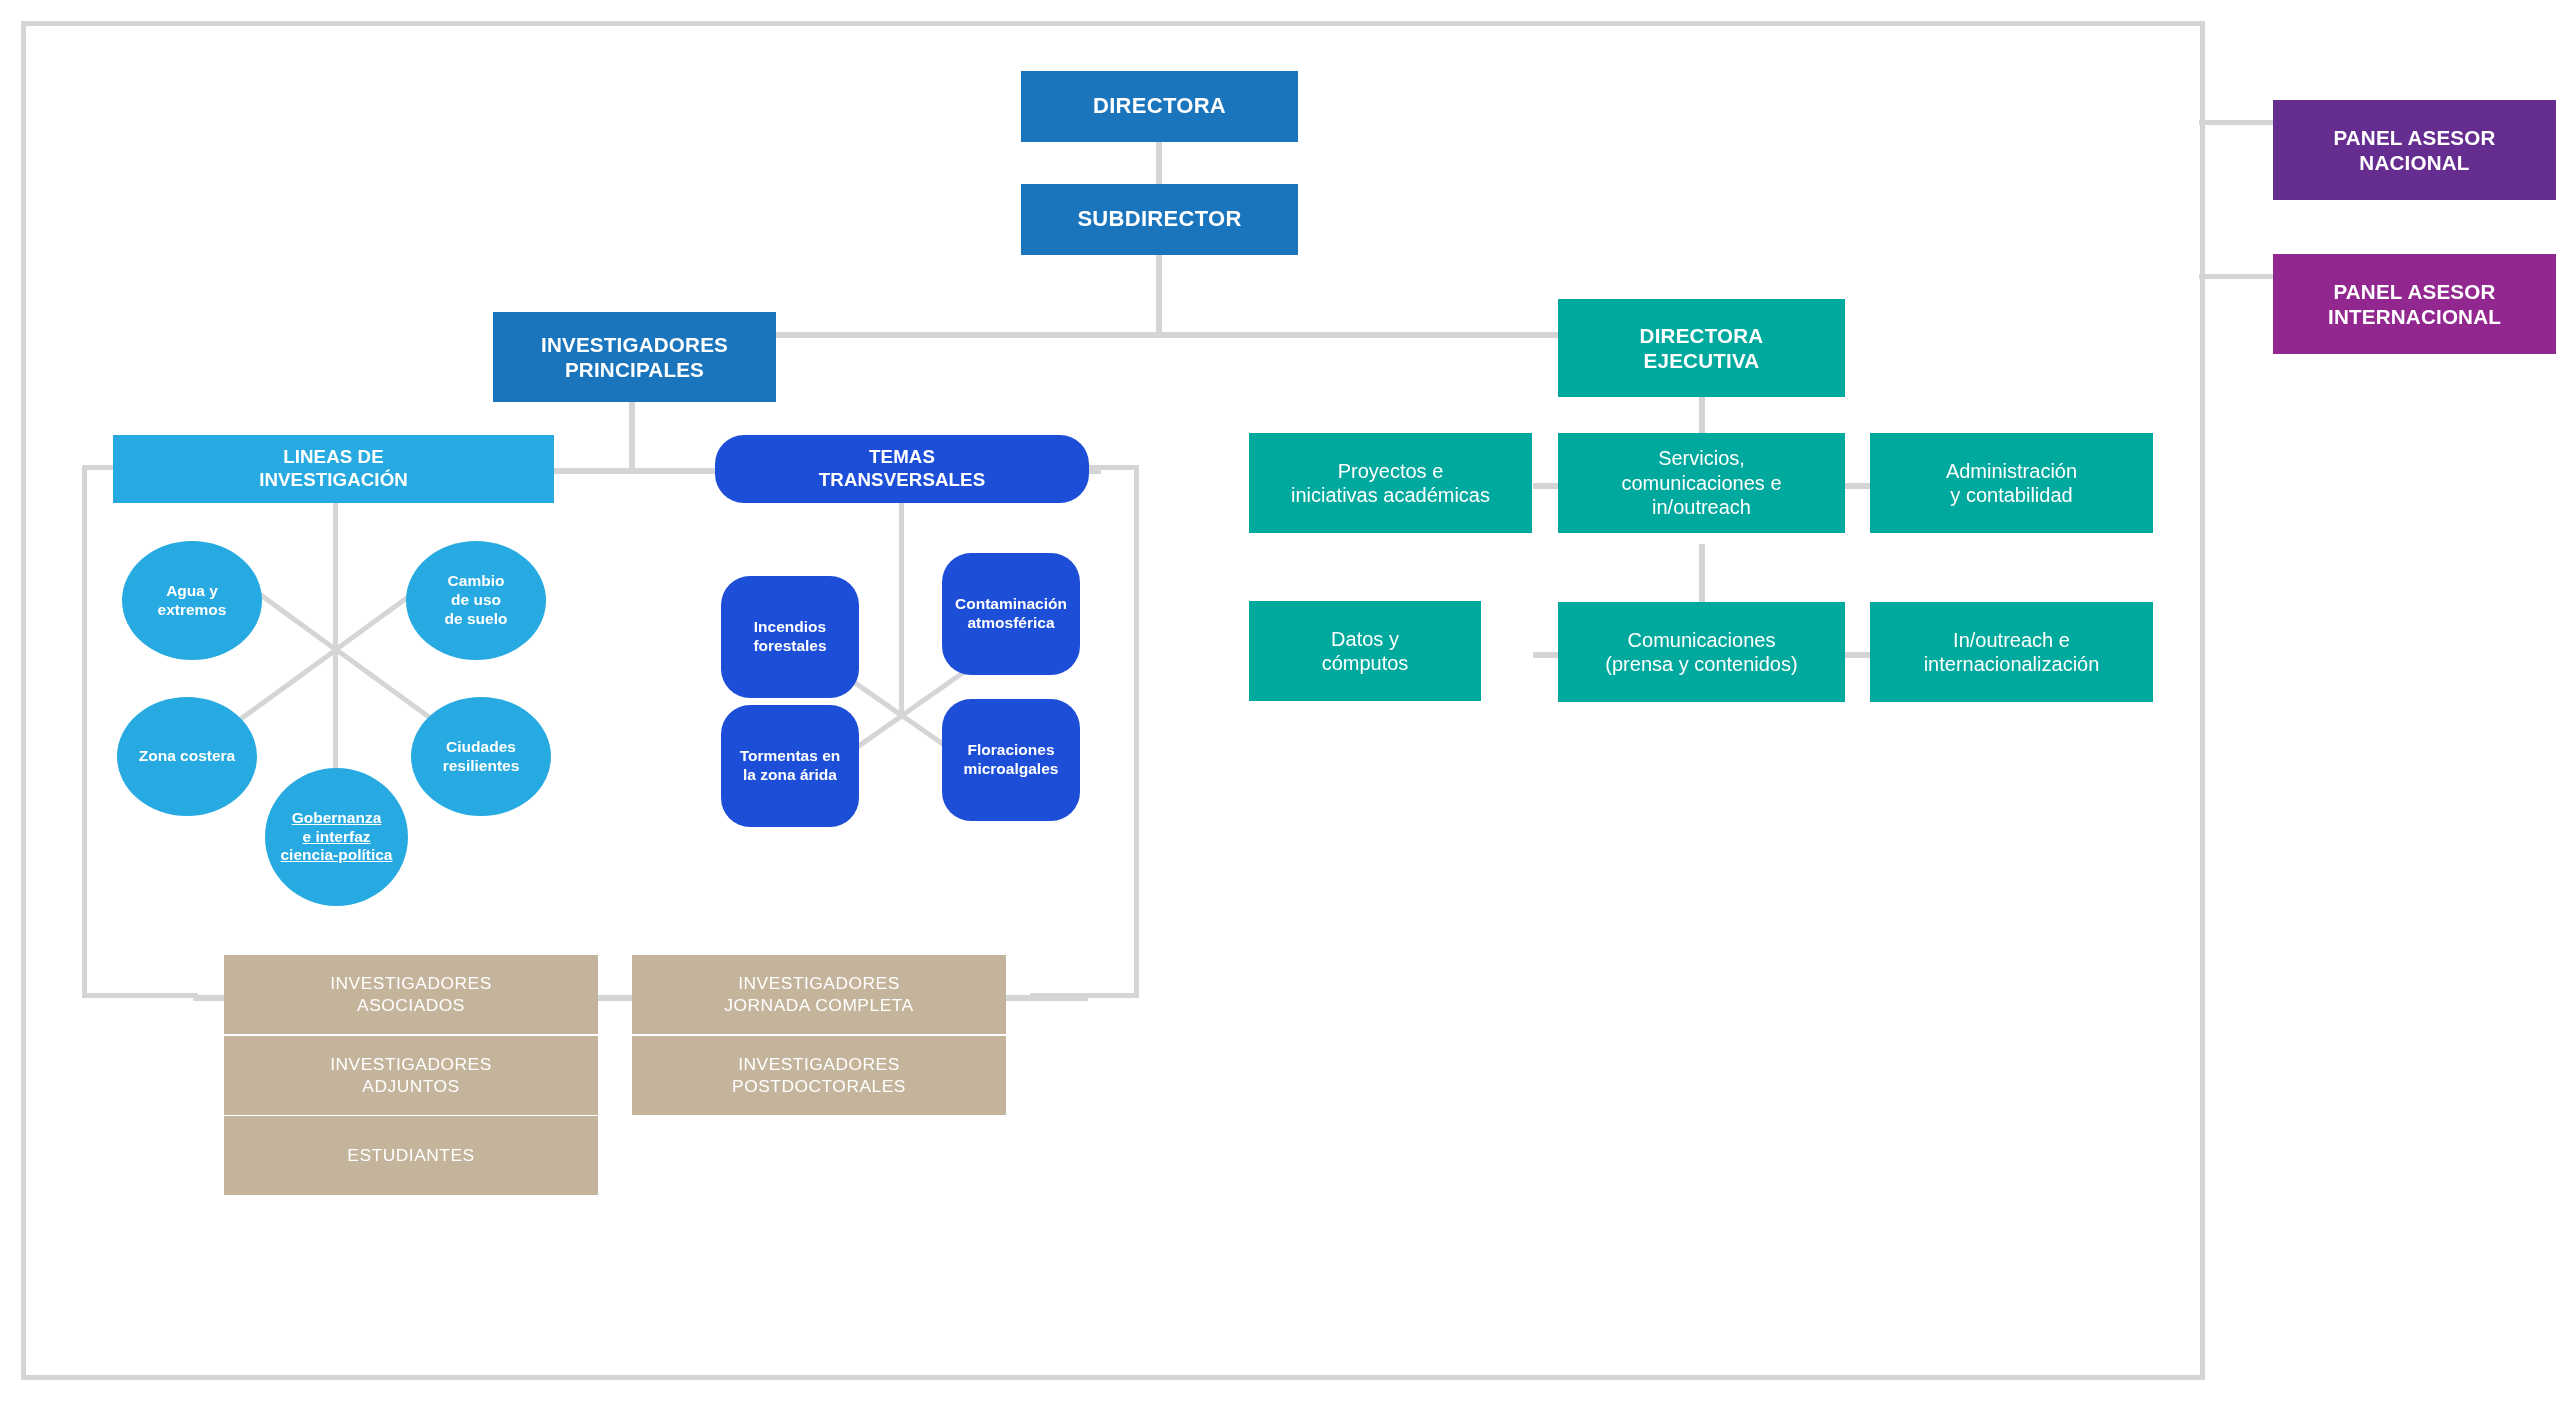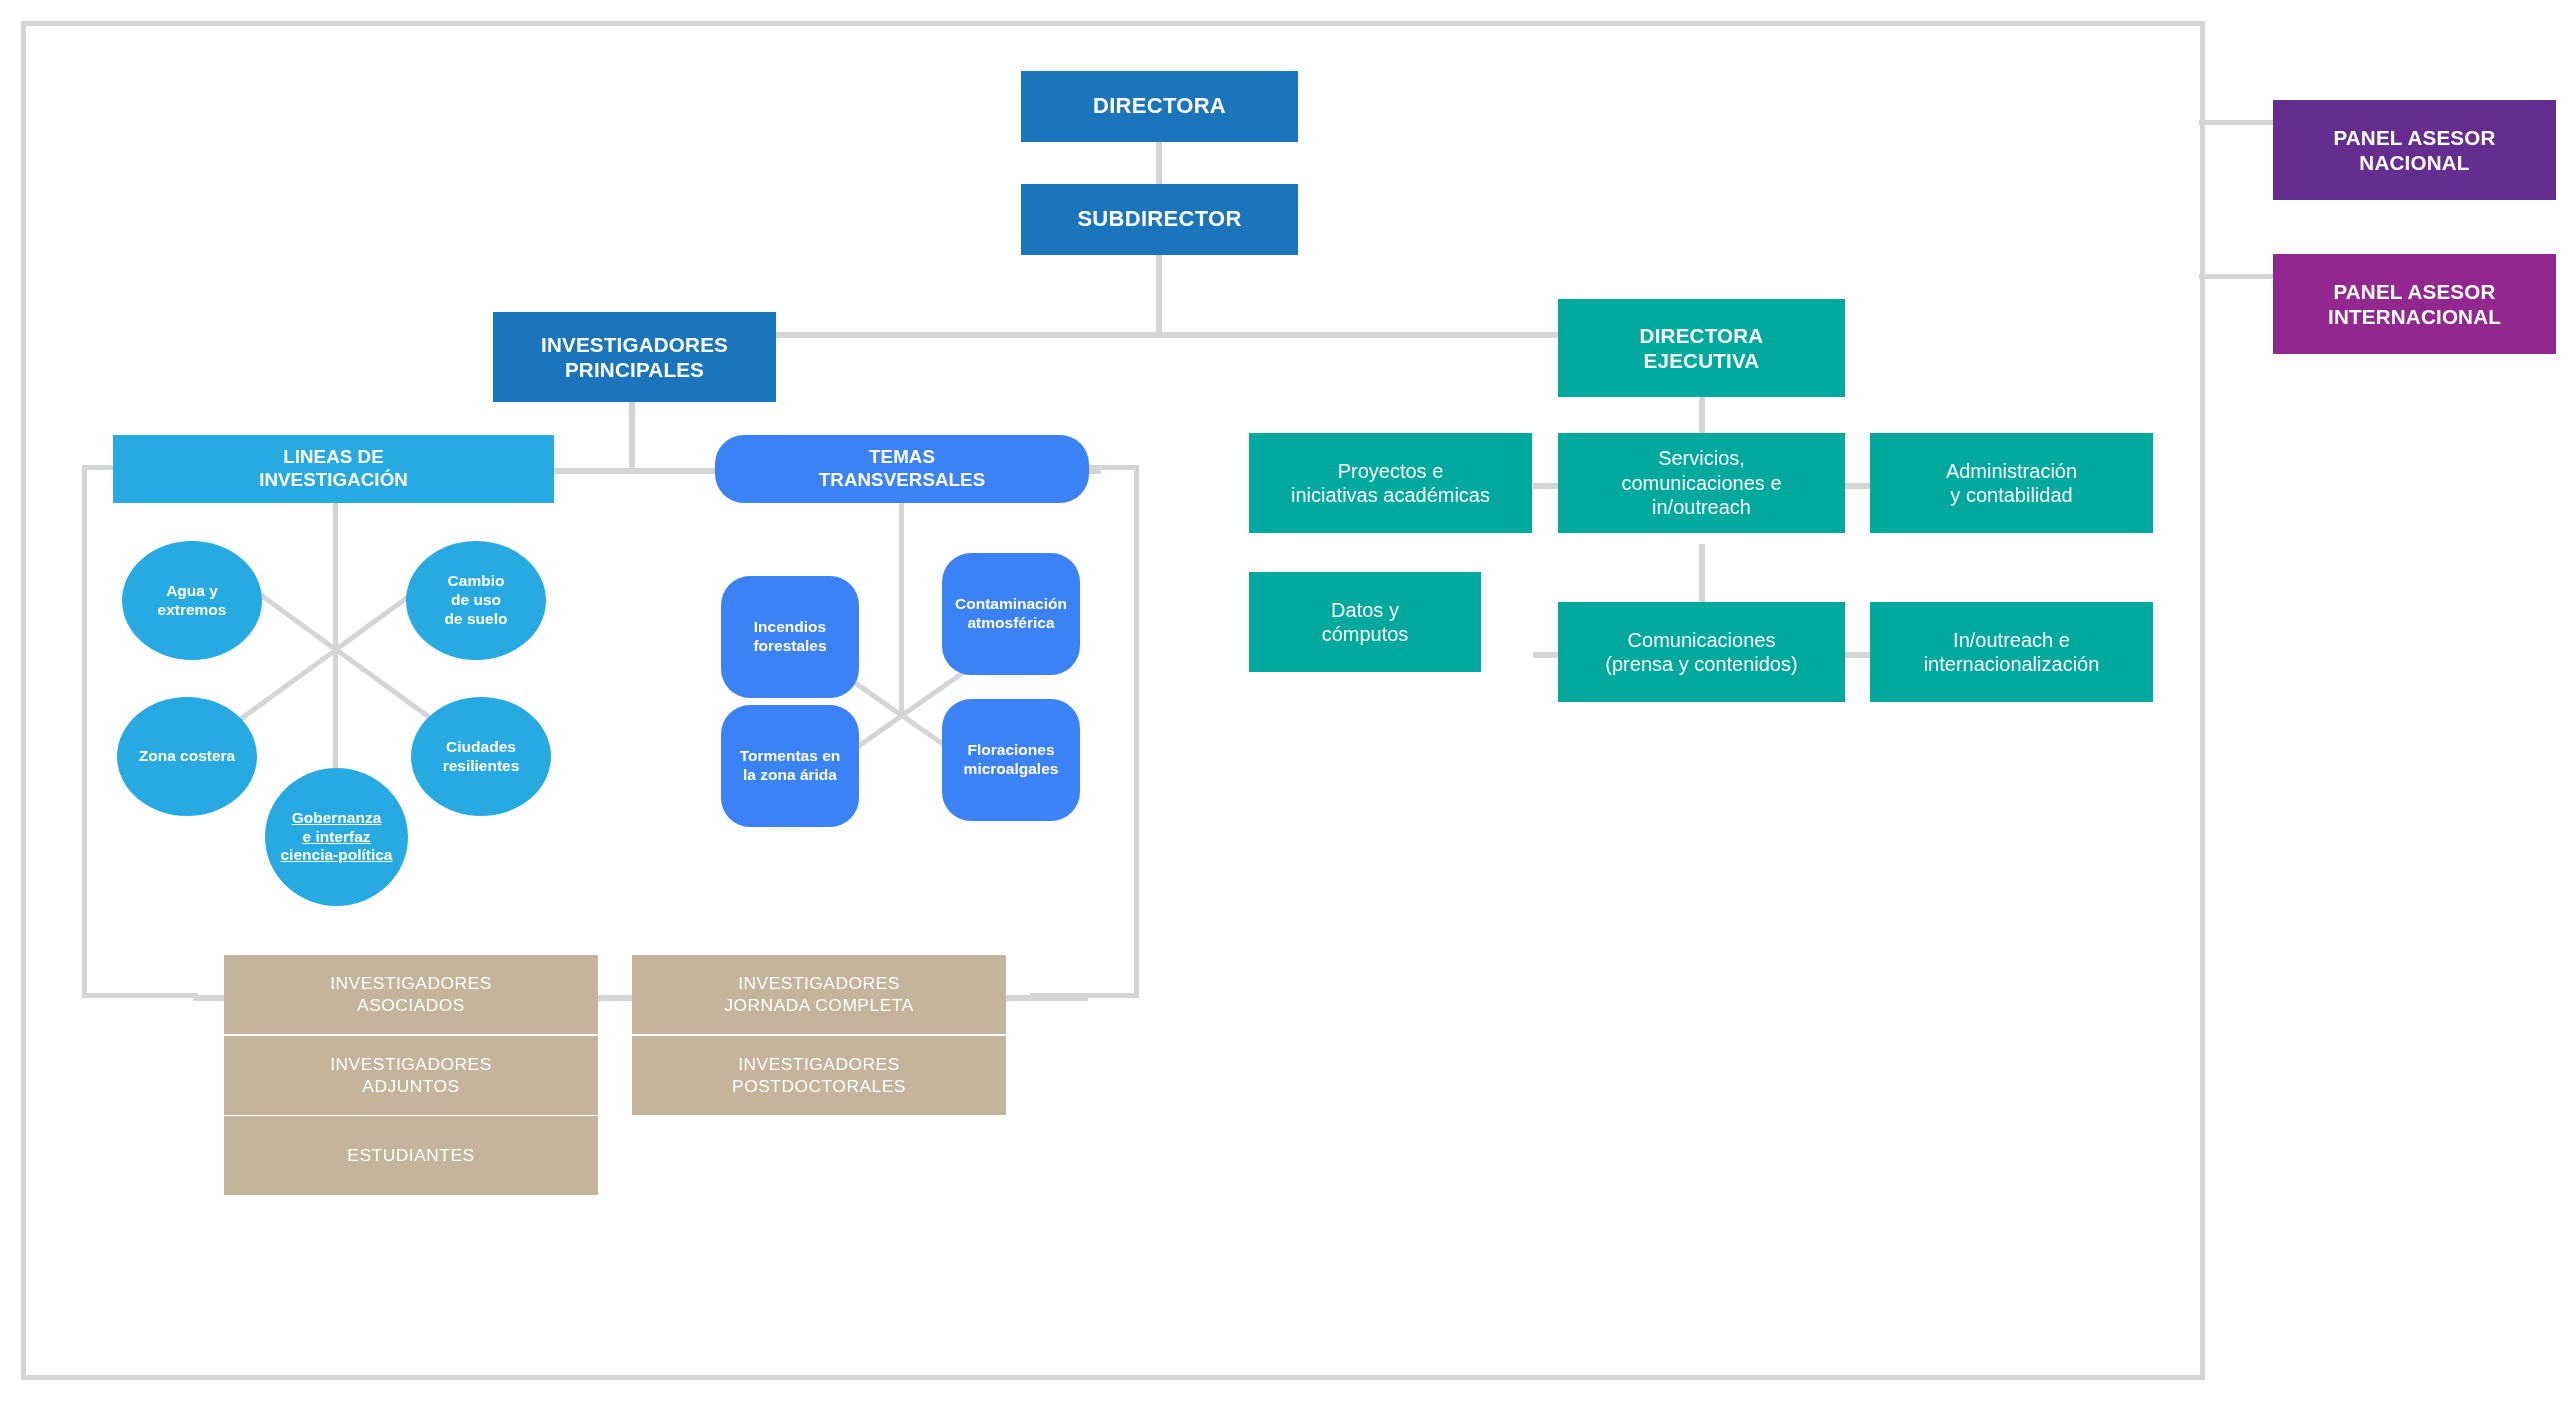--- a/index.html
+++ b/index.html
@@ -34,21 +34,21 @@
     color:#ffffff;
     box-sizing:border-box;
     line-height:1.22;
     white-space:pre-line;
   }
   .box{ }
   .circle{border-radius:50%;}
   
   .c-darkblue{background:#1b75bc;}
   .c-lightblue{background:#27aae1;text-align:center;}
-  .c-orange{background:#3b82f6;border-radius:29px;}
+  .c-orange{background:#1d4ed8;border-radius:29px;}
   .c-teal{background:#00a99d;}
   .c-tan{background:#c4b49b;}
   .c-purple{background:#662d91;}
   .c-magenta{background:#92278f;}
   
   .t-xl{font-size:22px;font-weight:600;letter-spacing:0.3px;}
   .t-lg{font-size:20.6px;font-weight:600;letter-spacing:0.2px;margin-top:30px;}
   .t-md{font-size:20px;font-weight:400;}
   .t-sm{font-size:18.7px;font-weight:600;letter-spacing:0.1px;}
   .t-xs{font-size:15.5px;font-weight:600;}
@@ -152,21 +152,21 @@
   <div class="node box c-teal t-md" style="left:1249px;top:433px;width:283px;height:100px;text-align:center;">Proyectos e
 iniciativas académicas</div>
 
   <div class="node box c-teal t-md" style="left:1558px;top:433px;width:287px;height:100px;">Servicios,
 comunicaciones e
 in/outreach</div>
 
   <div class="node box c-teal t-md" style="left:1870px;top:433px;width:283px;height:100px;">Administración
 y contabilidad</div>
 
-  <div class="node box c-teal t-md" style="left:1249px;top:572px;width:232px;height:100px;">Datos y
+  <div class="node box c-teal t-md" style="left:1249px;top:601px;width:232px;height:100px;">Datos y
 cómputos</div>
 
   <div class="node box c-teal t-md" style="left:1558px;top:602px;width:287px;height:100px;">Comunicaciones
 (prensa y contenidos)</div>
 
   <div class="node box c-teal t-md" style="left:1870px;top:602px;width:283px;height:100px;">In/outreach e
 internacionalización</div>
 
   <div class="node box c-tan t-tan" style="left:224px;top:955px;width:374px;height:79px;">INVESTIGADORES
 ASOCIADOS</div>

